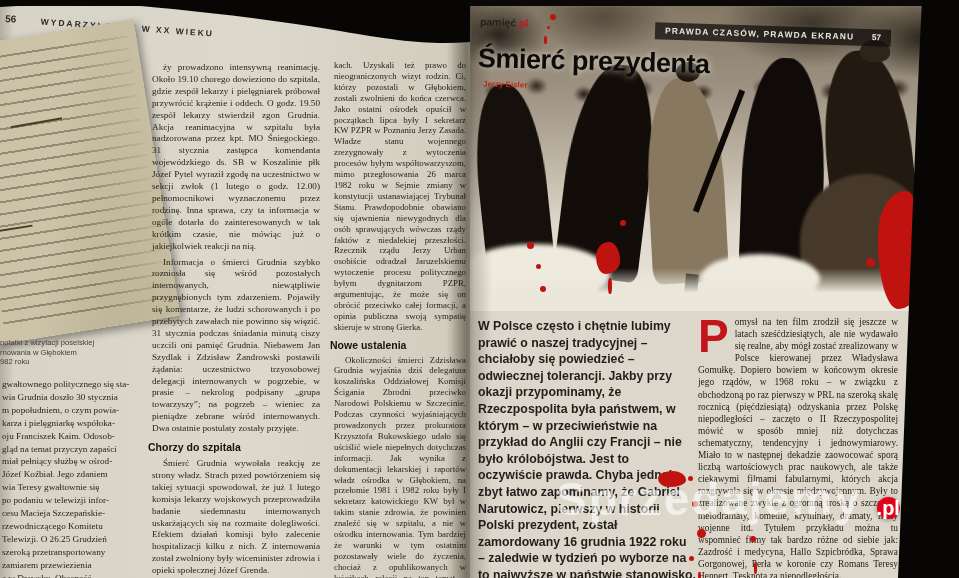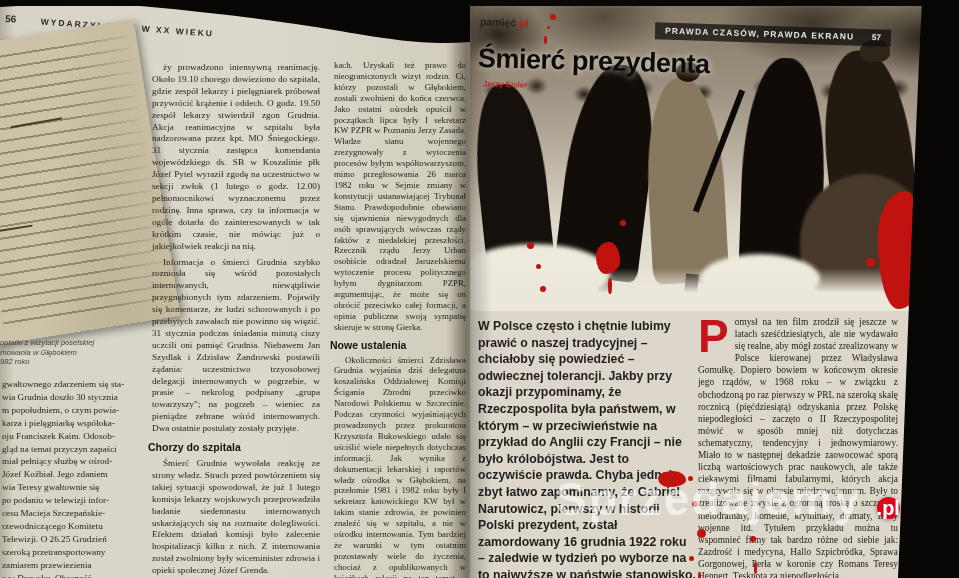--- a/index.html
+++ b/index.html
@@ -28,21 +28,21 @@
     box-shadow:3px 4px 8px rgba(0,0,0,.4);}
   .clipping::before{content:"";position:absolute;left:10px;right:8px;top:12px;bottom:12px;
     background:repeating-linear-gradient(180deg,rgba(64,52,30,0) 0 3px,rgba(64,52,30,.40) 3px 5px,rgba(64,52,30,0) 5px 12px);}
   .clipping::after{content:"";position:absolute;top:0;right:0;bottom:0;width:42%;
     background:linear-gradient(90deg,rgba(203,194,168,0),rgba(200,191,164,.92));}
   .clip-mark{background:#4a3c22;height:2px;}
   .cm1{left:48px;top:86px;width:52px;transform:rotate(-1deg);}
   .cm2{left:20px;top:187px;width:34px;}
 
   .caption{left:0;top:332px;width:130px;font-size:7.6px;line-height:9.6px;color:#45413a;}
-  .caption div{position:static;font-style:italic;}
+  .caption div{position:static;}
 
   .col{font-family:"Liberation Serif",serif;color:#29251d;text-align:justify;}
   .col p{position:static;margin:4px;}
   .col .ind{text-indent:11px;}
   .col h3{position:static;margin:7px 0 3px 0;font-family:"Liberation Sans",sans-serif;
           font-size:10.5px;color:#15130f;text-align:left;}
   .col1{left:2px;top:372px;width:140px;height:206px;font-size:9.2px;line-height:12.9px;text-align:left;overflow:hidden;}
   .col1 div{position:static;white-space:nowrap;}
   .col2{left:148px;top:52px;width:176px;height:520px;font-size:9.2px;line-height:11.9px;overflow:hidden;}
   .col3{left:330px;top:50px;width:140px;height:522px;font-size:8.8px;line-height:10.9px;overflow:hidden;}
@@ -157,21 +157,21 @@
         <div class="clip-mark cm1"></div>
         <div class="clip-mark cm2"></div>
       </div>
       <div class="caption">
           <div>notatki z wizytacji poselskiej</div>
           <div>rnowania w Głębokiem</div>
           <div>982 roku</div>
         </div>
 
       <div class="col col1">
-          <div>gwałtownego zdarzeniem się sta-</div>
+          <div>gwałtownego politycznego się sta-</div>
           <div>wia Grudnia doszło 30 stycznia</div>
           <div>m popołudniem, o czym powia-</div>
           <div>karza i pielęgniarkę współoka-</div>
           <div>oju Franciszek Kaim. Odosob-</div>
           <div>gląd na temat przyczyn zapaści</div>
           <div>miał pełniący służbę w ośrod-</div>
           <div>Józef Koźbiał. Jego zdaniem</div>
           <div>wia Teresy gwałtownie się</div>
           <div>po podaniu w telewizji infor-</div>
           <div>cesu Macieja Szczepańskie-</div>

